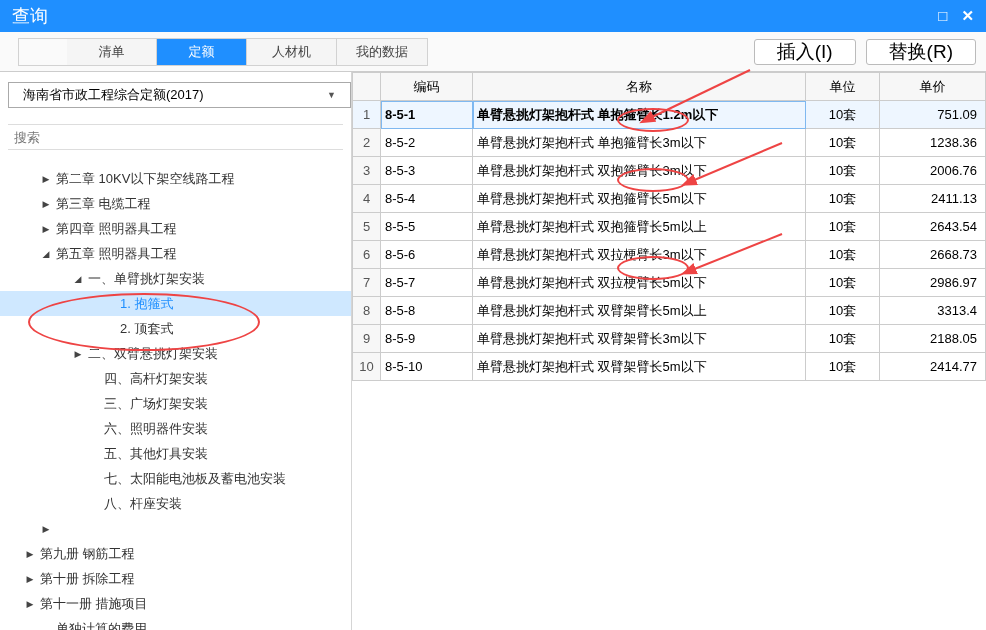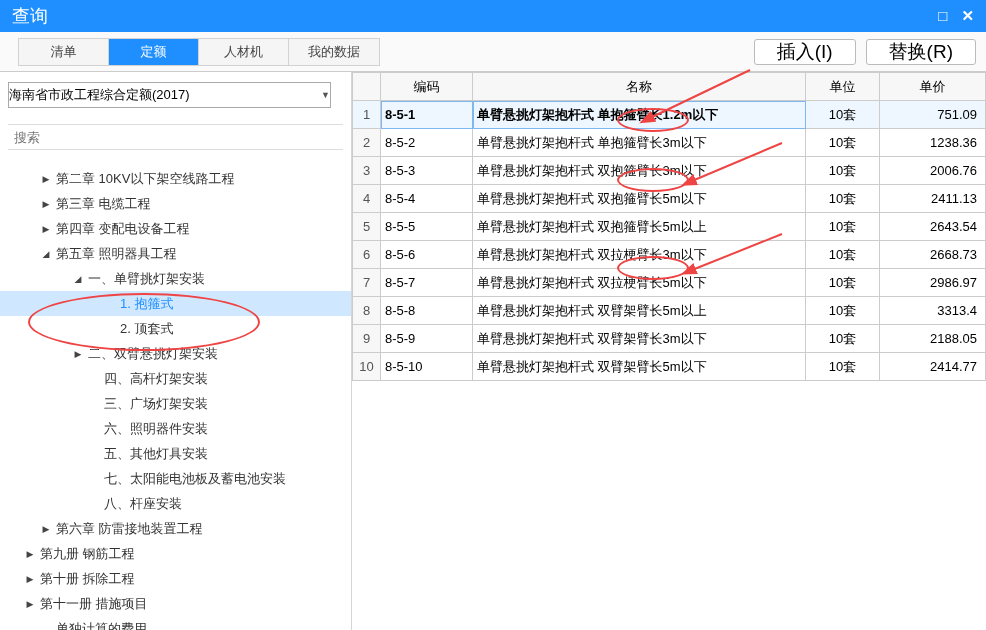--- a/index.html
+++ b/index.html
@@ -4,31 +4,31 @@
 <style>
 * { box-sizing: border-box; margin: 0; padding: 0; }
 body { font-family: "Microsoft YaHei", Arial, sans-serif; font-size: 13px; background: #fff; width: 986px; height: 630px; overflow: hidden; position: relative; }
 
 .titlebar { height: 32px; background: #1f8fff; color: #fff; display: flex; align-items: center; justify-content: space-between; padding: 0 12px; }
 .titlebar .title { font-size: 18px; }
 .titlebar .controls { display: flex; gap: 14px; }
 .titlebar .controls span { cursor: pointer; font-size: 15px; font-weight: bold; }
 
 .toolbar { height: 40px; background: #fafafa; border-bottom: 1px solid #ccc; display: flex; align-items: center; padding-left: 18px; }
-.tabs { display: flex; border: 1px solid #d2d2d2; }
+.tabs { display: flex; border: 1px solid #d2d2d2; padding-left: 48px; }
 .tab { width: 90px; height: 26px; display: flex; align-items: center; justify-content: center; background: #f5f5f5; border-right: 1px solid #d2d2d2; cursor: pointer; font-size: 13px; color: #444; }
 .tab:last-child { border-right: none; }
 .tab.active { background: #1f8fff; color: #fff; }
 .spacer { flex: 1; }
 .action-btn { height: 26px; padding: 0 22px; background: #fff; border: 1px solid #bbb; border-radius: 3px; margin-right: 10px; cursor: pointer; display: flex; align-items: center; font-size: 19px; }
 
 .content { display: flex; height: calc(100% - 72px); }
 
 .left-panel { width: 352px; border-right: 1px solid #d5d5d5; display: flex; flex-direction: column; padding: 10px 0 0 0; }
-.dropdown { margin: 0 20px 6px 8px; height: 26px; border: 1px solid #aaa; display: flex; align-items: center; justify-content: space-between; padding: 0 0; font-size: 13px; cursor: pointer; background: #fff; }
+.dropdown { margin: 0 0 6px 8px; height: 26px; border: 1px solid #aaa; display: flex; align-items: center; justify-content: space-between; padding: 0 14px; font-size: 13px; cursor: pointer; background: #fff; }
 .dropdown .tri { font-size: 9px; color: #555; }
 .search-box { margin: 0 0 4px 0; padding: 10px 8px; }
 .search-box input { width: 100%; height: 26px; border: none; border-top: 1px solid #ddd; border-bottom: 1px solid #ddd; padding: 0 6px; font-size: 13px; outline: none; color: #9b9b9b; }
 
 .tree { overflow-y: auto; flex: 1; padding: 2px 0; }
 .tree-item { height: 25px; display: flex; align-items: center; cursor: pointer; white-space: nowrap; font-size: 13px; color: #333; }
 .tree-item.selected { background: #cfe8ff; color: #1f8fff; }
 .tri-toggle { width: 12px; display: inline-block; text-align: center; font-size: 9px; color: #444; margin-right: 4px; }
 .tree-item .spacer-indent { display: inline-block; }
 
@@ -93,21 +93,21 @@
           <span>第二章 10KV以下架空线路工程</span>
         </div>
         <div class="tree-item">
           <span class="spacer-indent" style="width: 40px;"></span>
           <span class="tri-toggle">▶</span>
           <span>第三章 电缆工程</span>
         </div>
         <div class="tree-item">
           <span class="spacer-indent" style="width: 40px;"></span>
           <span class="tri-toggle">▶</span>
-          <span>第四章 变配电设备工程</span>
+          <span>第四章 照明器具工程</span>
         </div>
         <div class="tree-item">
           <span class="spacer-indent" style="width: 40px;"></span>
           <span class="tri-toggle">◢</span>
           <span>第五章 照明器具工程</span>
         </div>
         <div class="tree-item">
           <span class="spacer-indent" style="width: 72px;"></span>
           <span class="tri-toggle">◢</span>
           <span>一、单臂挑灯架安装</span>
@@ -153,21 +153,20 @@
           <span>七、太阳能电池板及蓄电池安装</span>
         </div>
         <div class="tree-item">
           <span class="spacer-indent" style="width: 88px;"></span>
           <span class="tri-toggle"></span>
           <span>八、杆座安装</span>
         </div>
         <div class="tree-item">
           <span class="spacer-indent" style="width: 40px;"></span>
           <span class="tri-toggle">▶</span>
-          <span>第六章 防雷接地装置工程</span>
         </div>
         <div class="tree-item">
           <span class="spacer-indent" style="width: 24px;"></span>
           <span class="tri-toggle">▶</span>
           <span>第九册 钢筋工程</span>
         </div>
         <div class="tree-item">
           <span class="spacer-indent" style="width: 24px;"></span>
           <span class="tri-toggle">▶</span>
           <span>第十册 拆除工程</span>

